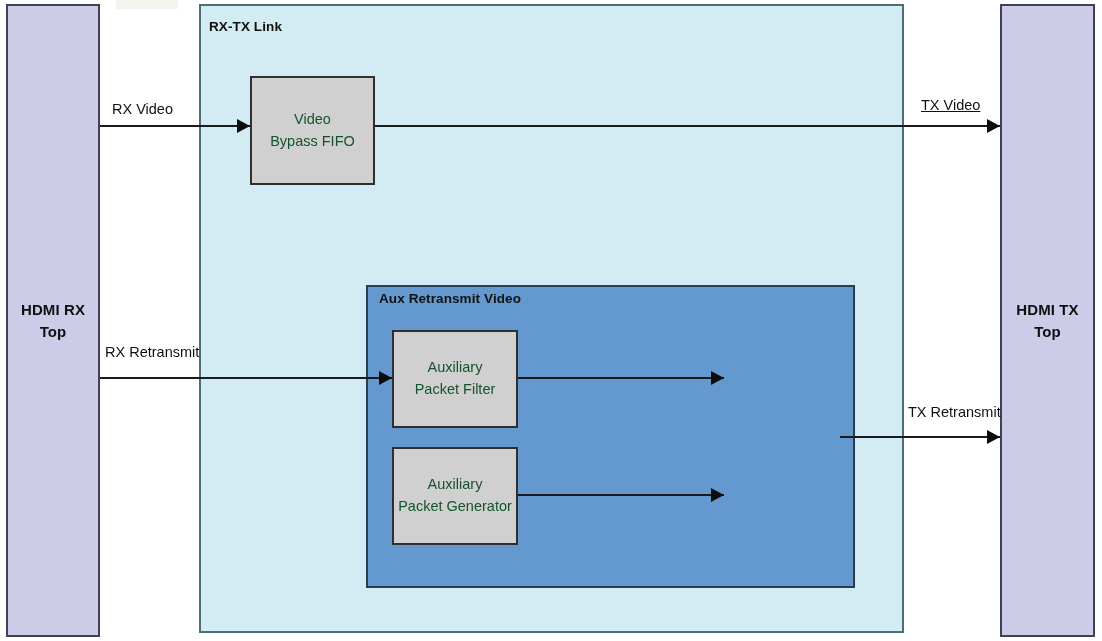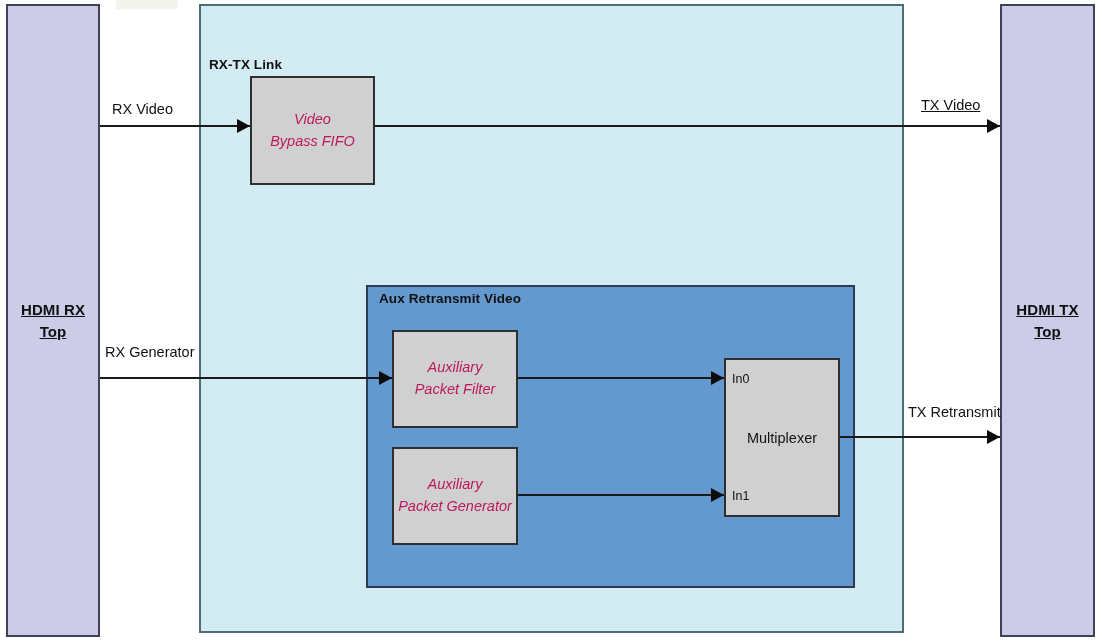--- a/index.html
+++ b/index.html
@@ -29,21 +29,20 @@
     align-items: center;
     justify-content: center;
   }
   .hdmi-label {
     font-size: 15px;
     font-weight: bold;
     color: #101010;
     text-align: center;
     line-height: 1.45;
     letter-spacing: 0.1px;
-    text-decoration: underline;
   }
 
   .link-panel {
     background: #d3ebf2;
     border: 2px solid #4c6f74;
   }
 
   .aux-panel {
     background: #6399ce;
     border: 2px solid #2b3b52;
@@ -63,25 +62,24 @@
     position: absolute;
     box-sizing: border-box;
     background: #d0d0d0;
     border: 2px solid #2f2f2f;
     display: flex;
     align-items: center;
     justify-content: center;
   }
   .proc-label {
     font-size: 14.5px;
-    color: #be185d;
+    color: #14532d;
     text-align: center;
     line-height: 1.5;
     white-space: pre-line;
-    font-style: italic;
   }
   .mux-box {
     position: relative;
     display: block;
   }
   .mux-title {
     position: absolute;
     left: 0;
     right: 0;
     top: 50%;
@@ -138,57 +136,52 @@
   </div>
 
   <div class="panel hdmi-panel" style="left:1000px; top:4px; width:95px; height:633px;">
     <div class="hdmi-label">
       <div>HDMI TX</div>
       <div>Top</div>
     </div>
   </div>
 
   <div class="panel link-panel" style="left:199px; top:4px; width:705px; height:629px;"></div>
-  <div class="panel-title" style="left:209px; top:19px;margin-top:38px;">RX-TX Link</div>
+  <div class="panel-title" style="left:209px; top:19px;">RX-TX Link</div>
 
   <div class="panel aux-panel" style="left:366px; top:285px; width:489px; height:303px;"></div>
   <div class="panel-title" style="left:379px; top:291px;">Aux Retransmit Video</div>
 
   <div class="proc-box" style="left:250px; top:76px; width:125px; height:109px;">
     <div class="proc-label">Video
 Bypass FIFO</div>
   </div>
 
   <div class="proc-box" style="left:392px; top:330px; width:126px; height:98px;">
     <div class="proc-label">Auxiliary
 Packet Filter</div>
   </div>
 
   <div class="proc-box" style="left:392px; top:447px; width:126px; height:98px;">
     <div class="proc-label">Auxiliary
 Packet Generator</div>
   </div>
 
-  <div class="proc-box mux-box" style="left:724px; top:358px; width:116px; height:159px;">
-    <div class="port-label" style="top:13px;">In0</div>
-    <div class="mux-title">Multiplexer</div>
-    <div class="port-label" style="top:130px;">In1</div>
-  </div>
 
   <div class="wire" style="left:100px; top:125px; width:150px;"></div>
   <div class="arrowhead" style="left:237px; top:119px;"></div>
   <div class="wire-label" style="left:112px; top:101px;">RX Video</div>
 
   <div class="wire" style="left:375px; top:125px; width:625px;"></div>
   <div class="arrowhead" style="left:987px; top:119px;"></div>
   <div class="wire-label" style="left:921px; top:97px;text-decoration:underline;">TX Video</div>
 
   <div class="wire" style="left:100px; top:377px; width:292px;"></div>
   <div class="arrowhead" style="left:379px; top:371px;"></div>
-  <div class="wire-label" style="left:105px; top:344px;">RX Generator</div>
+  <div class="wire-label" style="left:105px; top:344px;">RX Retransmit</div>
 
   <div class="wire" style="left:518px; top:377px; width:206px;"></div>
   <div class="arrowhead" style="left:711px; top:371px;"></div>
 
   <div class="wire" style="left:518px; top:494px; width:206px;"></div>
   <div class="arrowhead" style="left:711px; top:488px;"></div>
 
   <div class="wire" style="left:840px; top:436px; width:160px;"></div>
   <div class="arrowhead" style="left:987px; top:430px;"></div>
   <div class="wire-label" style="left:908px; top:404px;">TX Retransmit</div>

